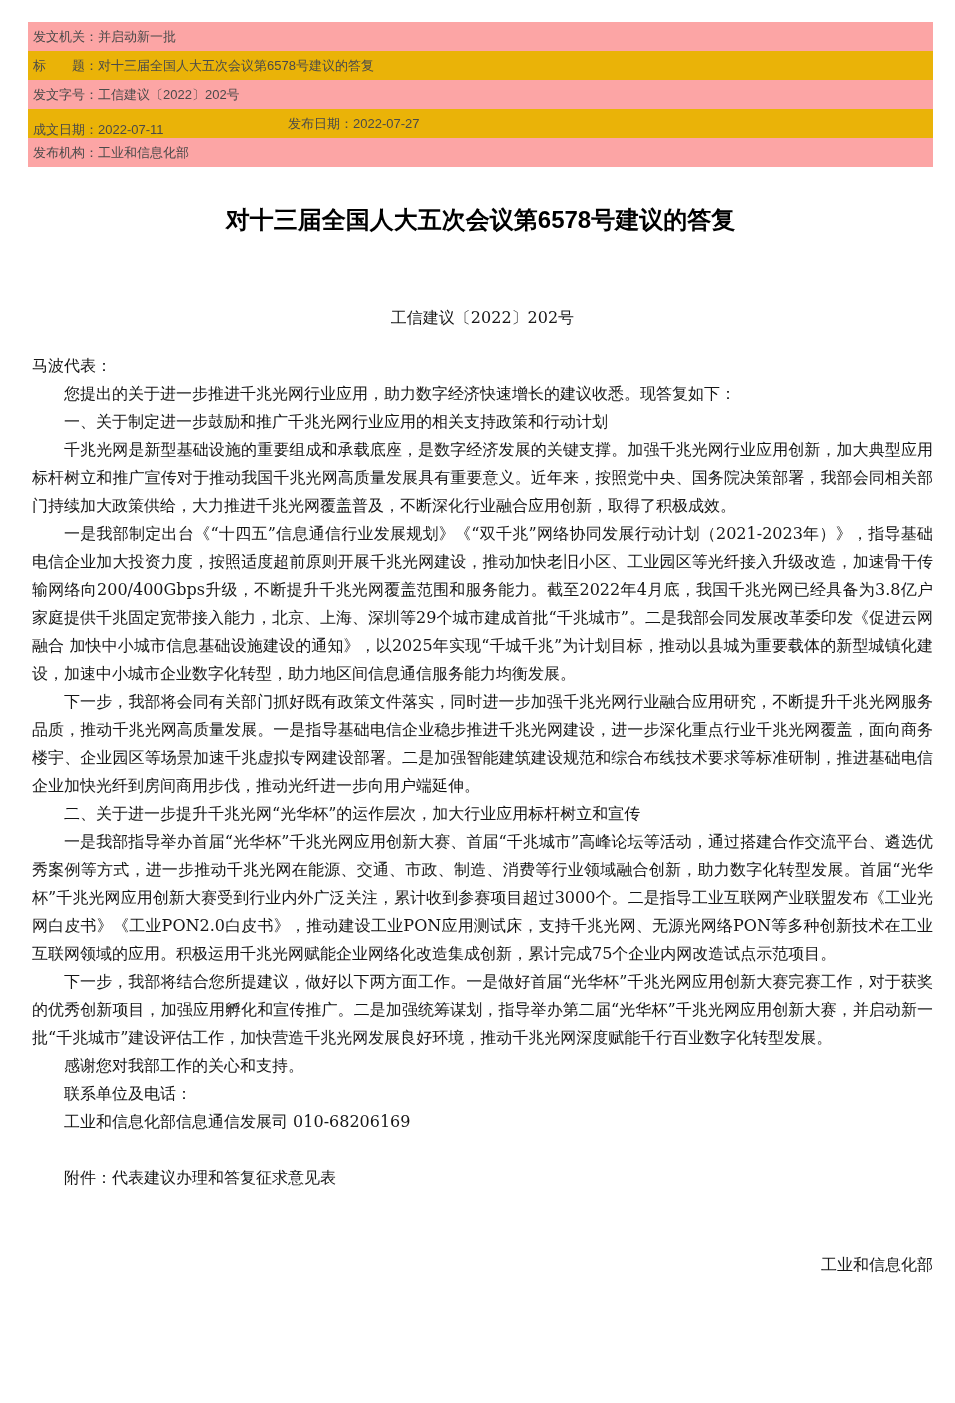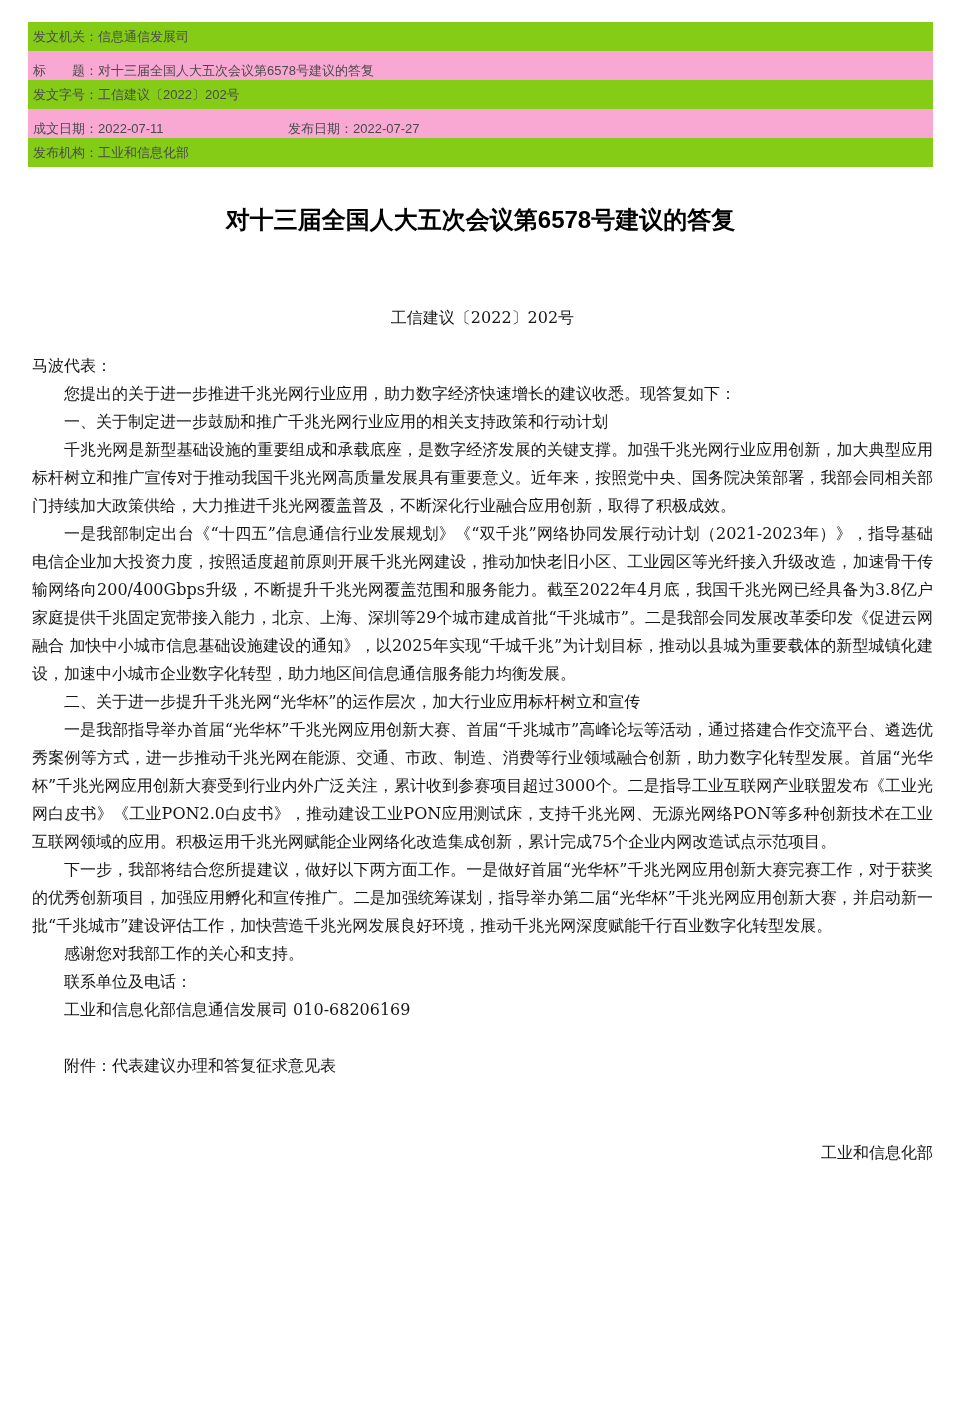--- a/index.html
+++ b/index.html
@@ -15,22 +15,22 @@
   
   .meta-table { margin: 22px 22px 0 28px; }
   .meta-row {
     height: 29px;
     display: flex;
     align-items: center;
     padding-left: 5px;
     font-size: 13px;
     color: #4a4a4a;
   }
-  .meta-row.gray { background: #84cc16; }
-  .meta-row.white { background: #f9a8d4; align-items: flex-end; }
+  .meta-row.gray { background: #fca5a5; }
+  .meta-row.white { background: #eab308; }
   .meta-label { white-space: pre; }
   .meta-pair { white-space: pre; }
   .meta-pair.first { display: inline-block; width: 255px; margin-top: 12px; }
 
   
   .doc-title {
     margin: 36px 22px 0 28px;
     text-align: center;
     font-size: 24px;
     line-height: 34px;
@@ -58,21 +58,21 @@
     text-align: right;
     line-height: 30px;
   }
 </style>
 </head>
 <body>
 
 <div class="meta-table">
   <div class="meta-row gray">
     <span class="meta-label">发文机关：</span>
-      <span class="meta-value">信息通信发展司</span>
+      <span class="meta-value">并启动新一批</span>
   </div>
   <div class="meta-row white">
     <span class="meta-label">标　　题：</span>
       <span class="meta-value">对十三届全国人大五次会议第6578号建议的答复</span>
   </div>
   <div class="meta-row gray">
     <span class="meta-label">发文字号：</span>
       <span class="meta-value">工信建议〔2022〕202号</span>
   </div>
   <div class="meta-row white">
@@ -87,20 +87,21 @@
 
 <h1 class="doc-title">对十三届全国人大五次会议第6578号建议的答复</h1>
 
 <div class="doc-body">
   <p class="center">工信建议〔2022〕202号</p>
   <p class="noindent">马波代表：</p>
   <p class="indent">您提出的关于进一步推进千兆光网行业应用，助力数字经济快速增长的建议收悉。现答复如下：</p>
   <p class="indent">一、关于制定进一步鼓励和推广千兆光网行业应用的相关支持政策和行动计划</p>
   <p class="indent">千兆光网是新型基础设施的重要组成和承载底座，是数字经济发展的关键支撑。加强千兆光网行业应用创新，加大典型应用标杆树立和推广宣传对于推动我国千兆光网高质量发展具有重要意义。近年来，按照党中央、国务院决策部署，我部会同相关部门持续加大政策供给，大力推进千兆光网覆盖普及，不断深化行业融合应用创新，取得了积极成效。</p>
   <p class="indent">一是我部制定出台《“十四五”信息通信行业发展规划》《“双千兆”网络协同发展行动计划（2021-2023年）》，指导基础电信企业加大投资力度，按照适度超前原则开展千兆光网建设，推动加快老旧小区、工业园区等光纤接入升级改造，加速骨干传输网络向200/400Gbps升级，不断提升千兆光网覆盖范围和服务能力。截至2022年4月底，我国千兆光网已经具备为3.8亿户家庭提供千兆固定宽带接入能力，北京、上海、深圳等29个城市建成首批“千兆城市”。二是我部会同发展改革委印发《促进云网融合 加快中小城市信息基础设施建设的通知》，以2025年实现“千城千兆”为计划目标，推动以县城为重要载体的新型城镇化建设，加速中小城市企业数字化转型，助力地区间信息通信服务能力均衡发展。</p>
+  <p class="indent">下一步，我部将会同有关部门抓好既有政策文件落实，同时进一步加强千兆光网行业融合应用研究，不断提升千兆光网服务品质，推动千兆光网高质量发展。一是指导基础电信企业稳步推进千兆光网建设，进一步深化重点行业千兆光网覆盖，面向商务楼宇、企业园区等场景加速千兆虚拟专网建设部署。二是加强智能建筑建设规范和综合布线技术要求等标准研制，推进基础电信企业加快光纤到房间商用步伐，推动光纤进一步向用户端延伸。</p>
   <p class="indent">二、关于进一步提升千兆光网“光华杯”的运作层次，加大行业应用标杆树立和宣传</p>
   <p class="indent">一是我部指导举办首届“光华杯”千兆光网应用创新大赛、首届“千兆城市”高峰论坛等活动，通过搭建合作交流平台、遴选优秀案例等方式，进一步推动千兆光网在能源、交通、市政、制造、消费等行业领域融合创新，助力数字化转型发展。首届“光华杯”千兆光网应用创新大赛受到行业内外广泛关注，累计收到参赛项目超过3000个。二是指导工业互联网产业联盟发布《工业光网白皮书》《工业PON2.0白皮书》，推动建设工业PON应用测试床，支持千兆光网、无源光网络PON等多种创新技术在工业互联网领域的应用。积极运用千兆光网赋能企业网络化改造集成创新，累计完成75个企业内网改造试点示范项目。</p>
   <p class="indent">下一步，我部将结合您所提建议，做好以下两方面工作。一是做好首届“光华杯”千兆光网应用创新大赛完赛工作，对于获奖的优秀创新项目，加强应用孵化和宣传推广。二是加强统筹谋划，指导举办第二届“光华杯”千兆光网应用创新大赛，并启动新一批“千兆城市”建设评估工作，加快营造千兆光网发展良好环境，推动千兆光网深度赋能千行百业数字化转型发展。</p>
   <p class="indent">感谢您对我部工作的关心和支持。</p>
   <p class="indent">联系单位及电话：</p>
   <p class="indent">工业和信息化部信息通信发展司 010-68206169</p>
   <p class="indent attachment">附件：代表建议办理和答复征求意见表</p>
   <div class="signature">
     <p>工业和信息化部</p>
   </div>

